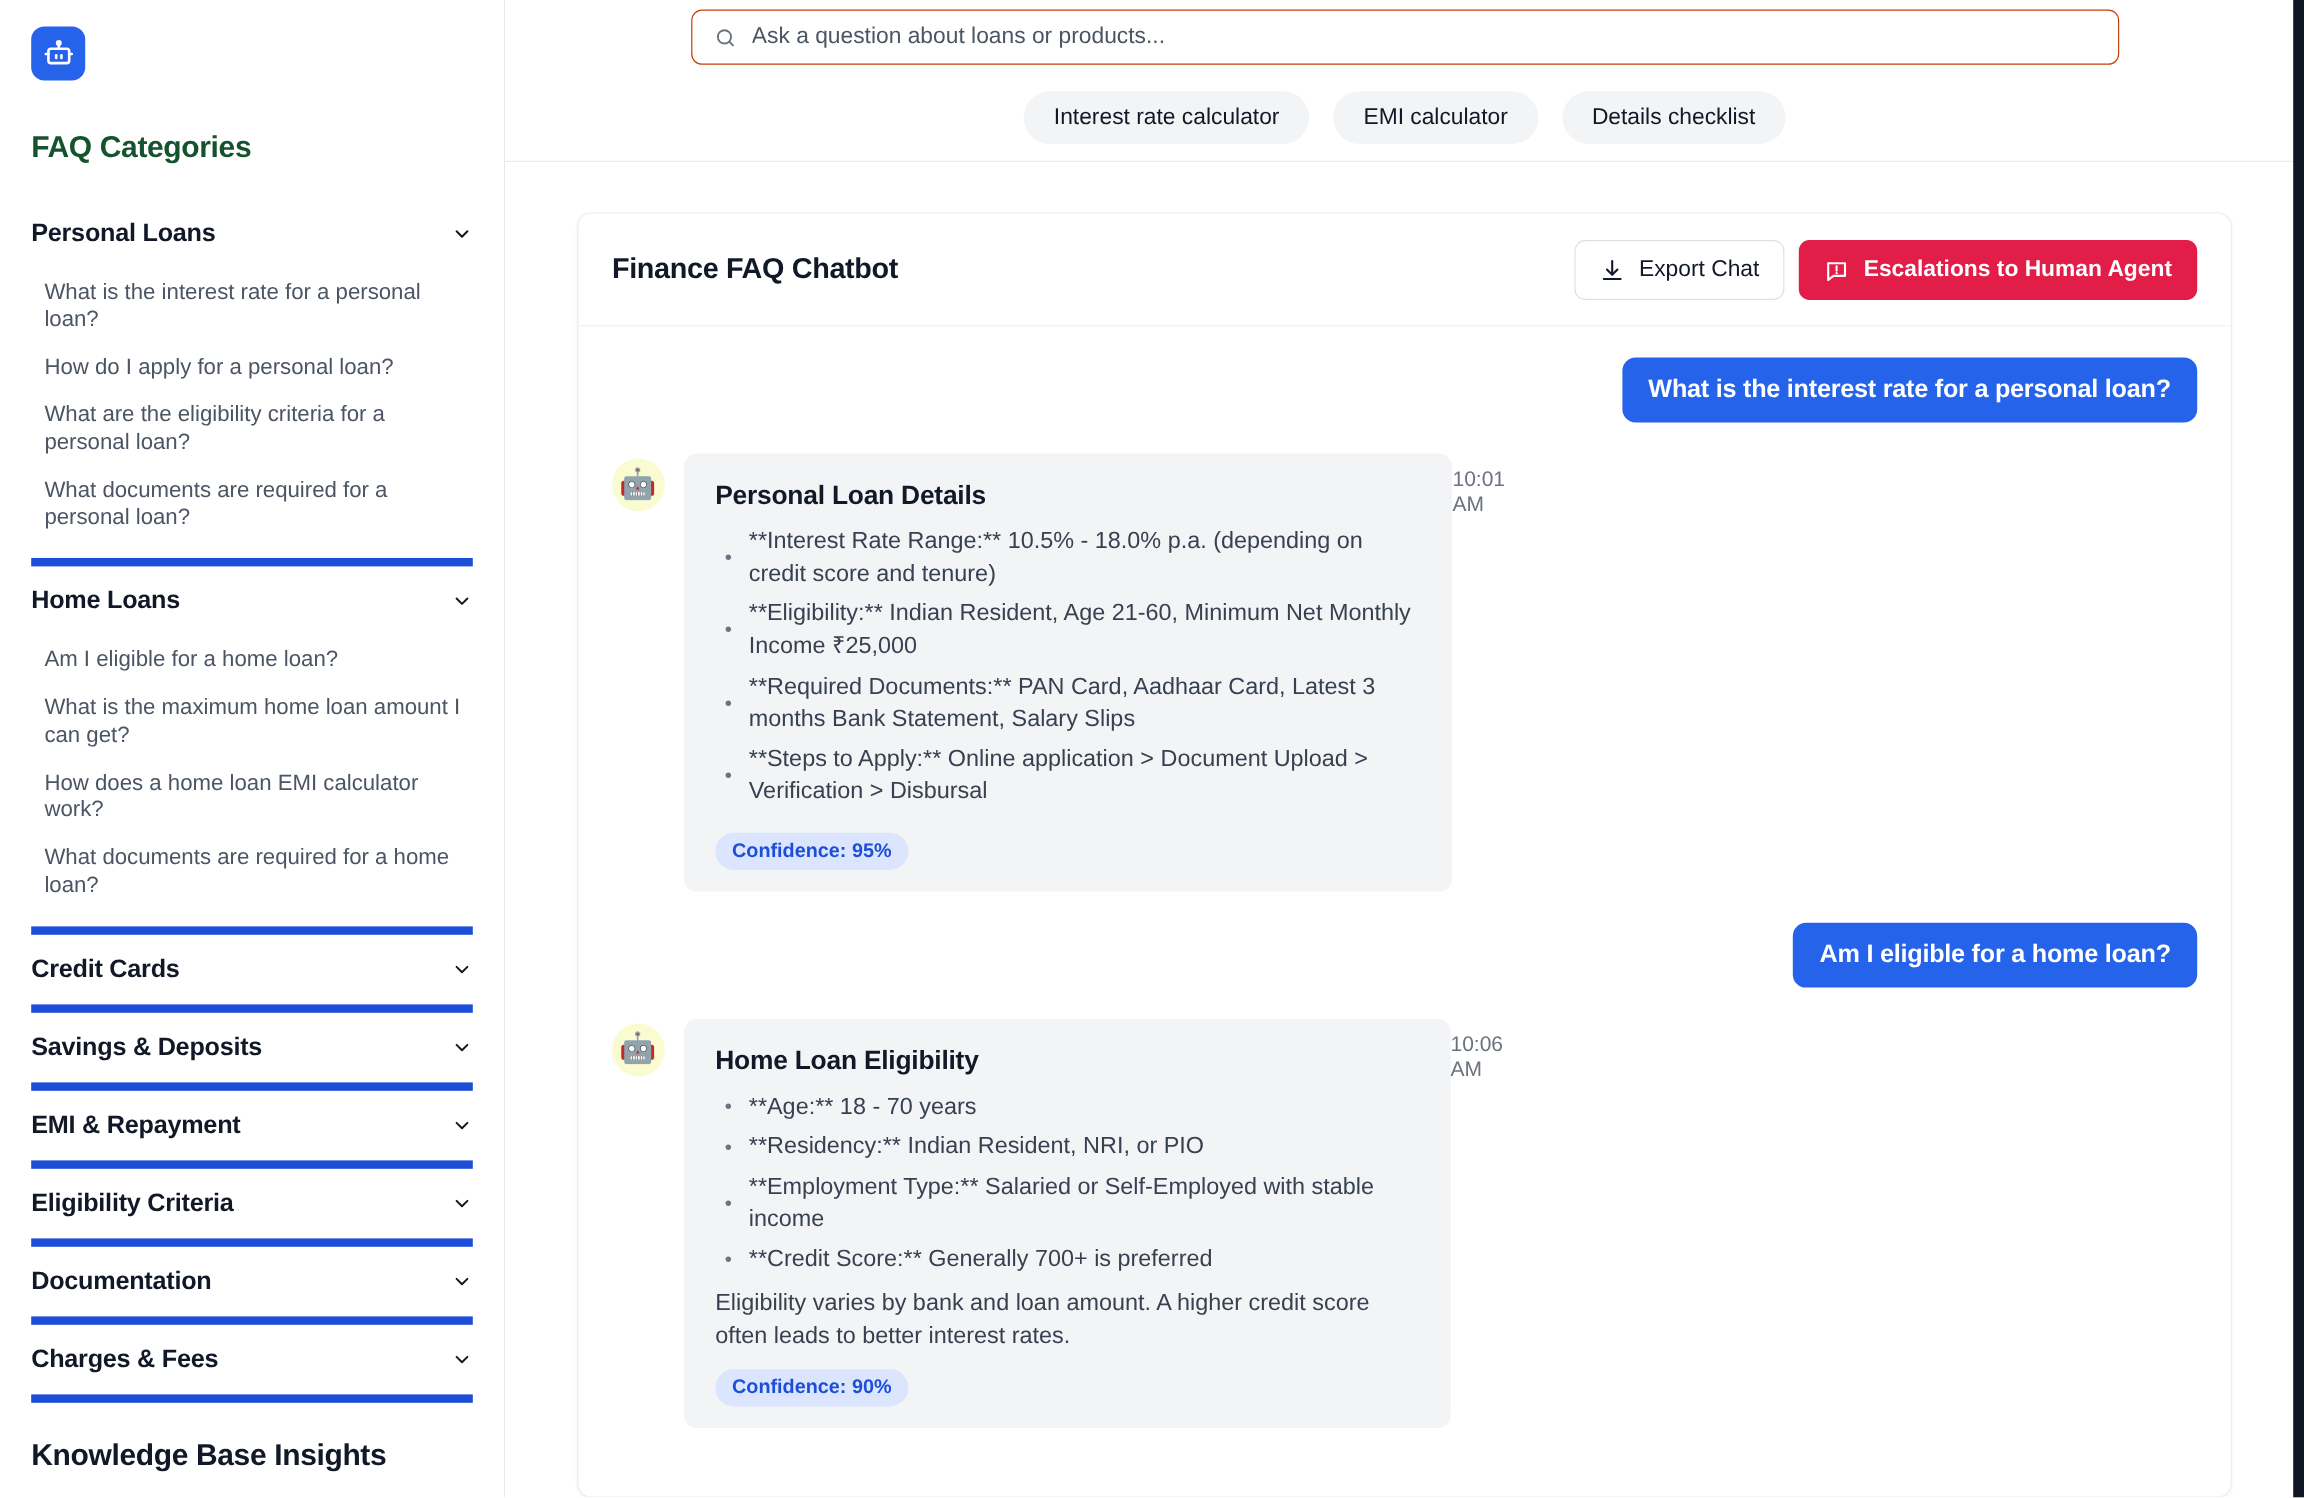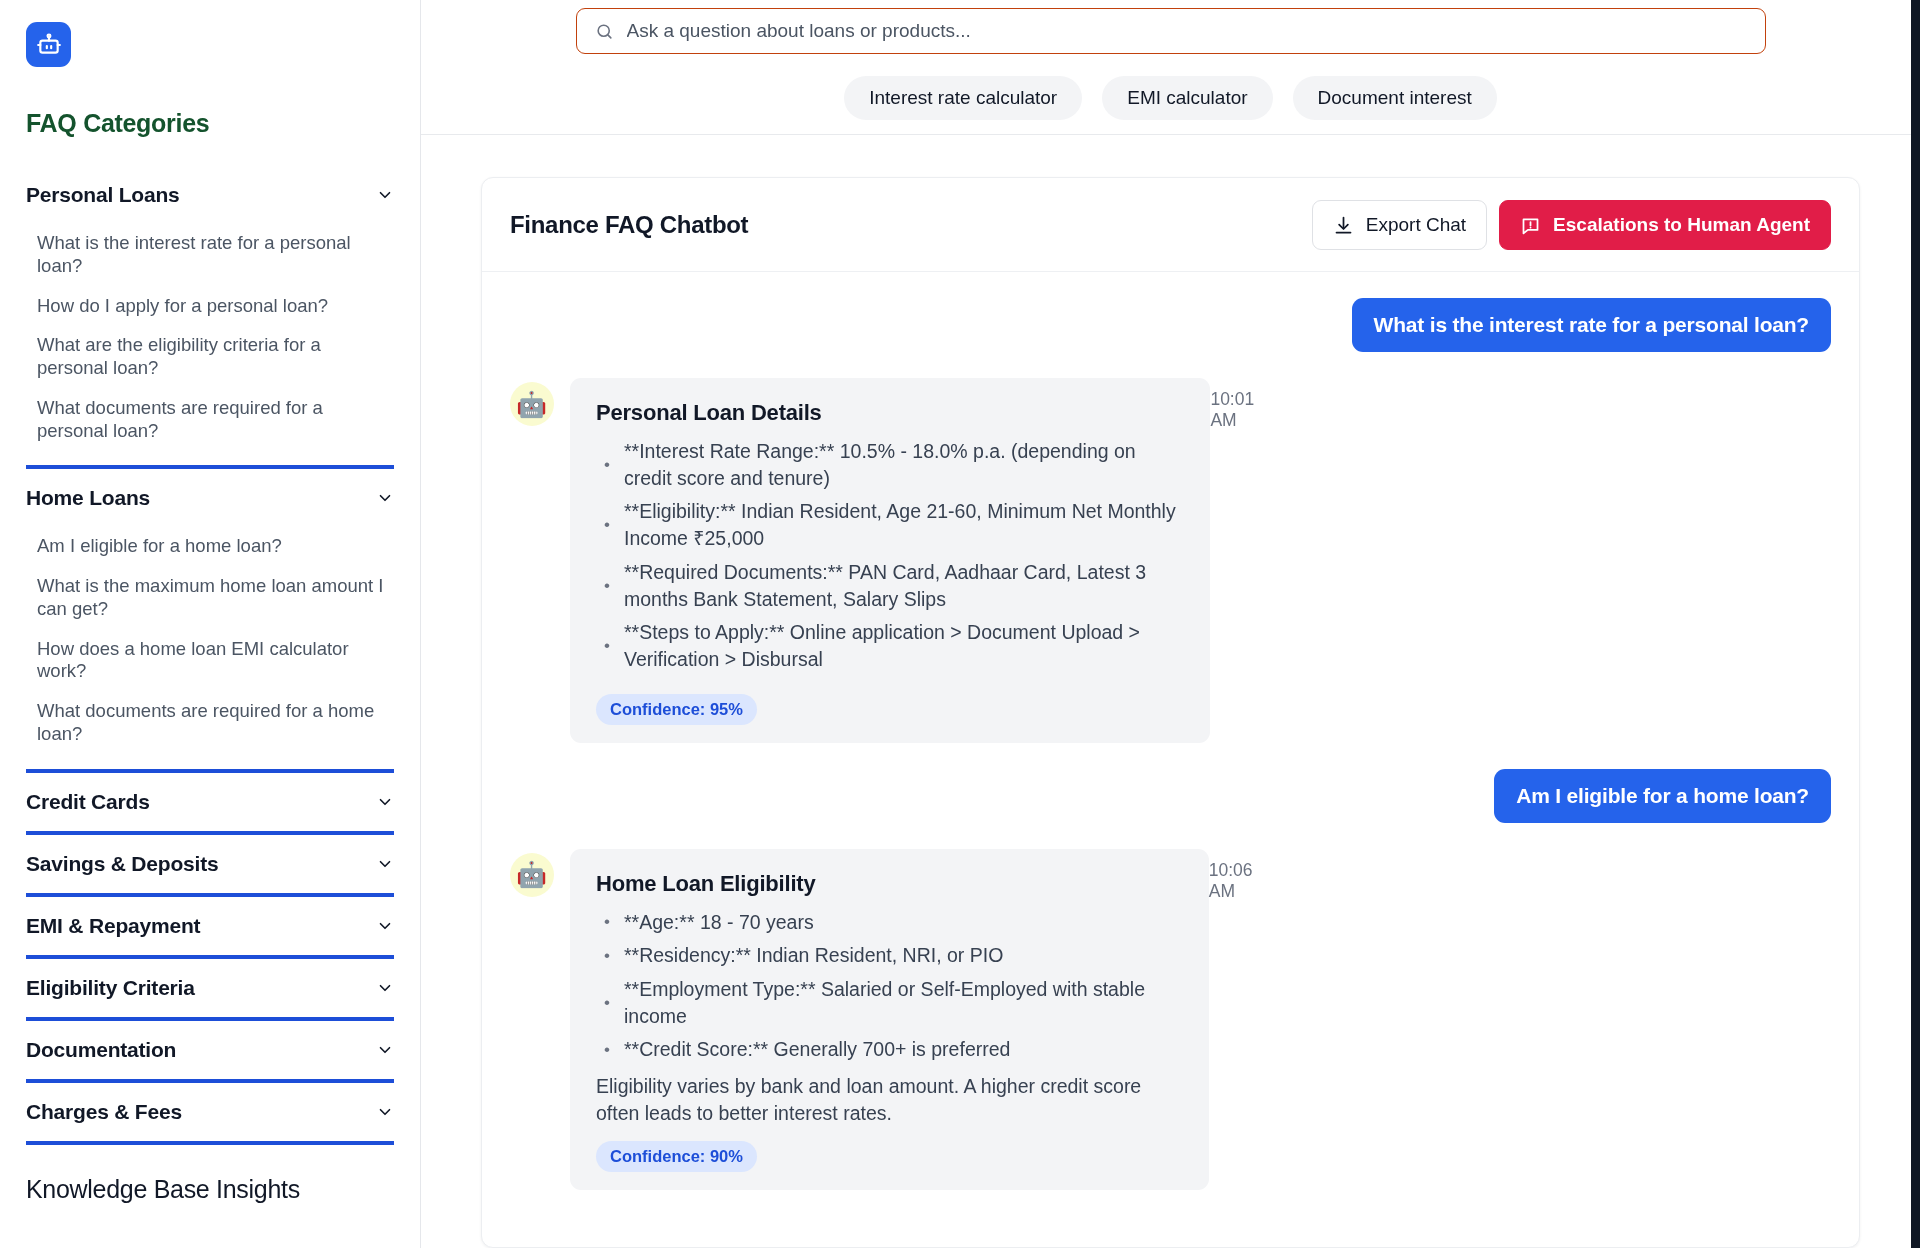--- a/index.html
+++ b/index.html
@@ -23,36 +23,36 @@
   .logo-badge {
     width: 45px; height: 45px; border-radius: 11px;
     background: #2563eb;
     display: flex; align-items: center; justify-content: center;
     margin-bottom: 42px;
   }
   .sidebar-title {
     font-size: 25px; font-weight: bold; color: #14532d;
     letter-spacing: -0.3px; margin-bottom: 28px;
   }
-  .cat-group { border-bottom: 4px solid #1d4ed8; }
+  .cat-group { border-bottom: 7px solid #1d4ed8; }
   .cat-header {
     display: flex; align-items: center; justify-content: space-between;
     padding: 17px 0 17px 0; cursor: pointer;
   }
   .cat-header .cat-label {
     font-size: 21px; font-weight: bold; color: #111827; letter-spacing: -0.2px;
   }
   .chev { width: 18px; height: 18px; color: #111827; flex: 0 0 18px; }
   .cat-items { padding: 0 0 14px 11px; }
   .faq-item {
     font-size: 18.5px; color: #4b5563; line-height: 1.23;
     padding: 8px 0 9px 0; cursor: pointer;
   }
   .kb-title {
-    font-size: 25px; font-weight: normal; color: #111827;
+    font-size: 25px; font-weight: bold; color: #111827;
     letter-spacing: -0.3px; margin-top: 30px;
   }
 
   
   .main {
     flex: 1 1 auto; height: 1248px;
     display: flex; flex-direction: column;
     background: #ffffff; position: relative; overflow: hidden;
   }
   .topbar {
@@ -272,21 +272,21 @@
           <svg class="search-icon" viewBox="0 0 24 24" fill="none" stroke="currentColor" stroke-width="2" stroke-linecap="round" stroke-linejoin="round">
             <circle cx="11" cy="11" r="7"></circle>
               <path d="M20 20l-3.8-3.8"></path>
           </svg>
           <input class="search-input" type="text" placeholder="Ask a question about loans or products..." style="">
         </div>
       </div>
       <div class="chips" id="chip-list">
           <button class="chip">Interest rate calculator</button>
           <button class="chip">EMI calculator</button>
-          <button class="chip">Document interest</button>
+          <button class="chip">Details checklist</button>
         </div>
     </div>
 
     <div class="chat-wrap">
       <section class="chat-card">
 
         <header class="chat-head">
           <div class="chat-title">Finance FAQ Chatbot</div>
           <div class="head-actions">
             <button class="btn btn-export">

